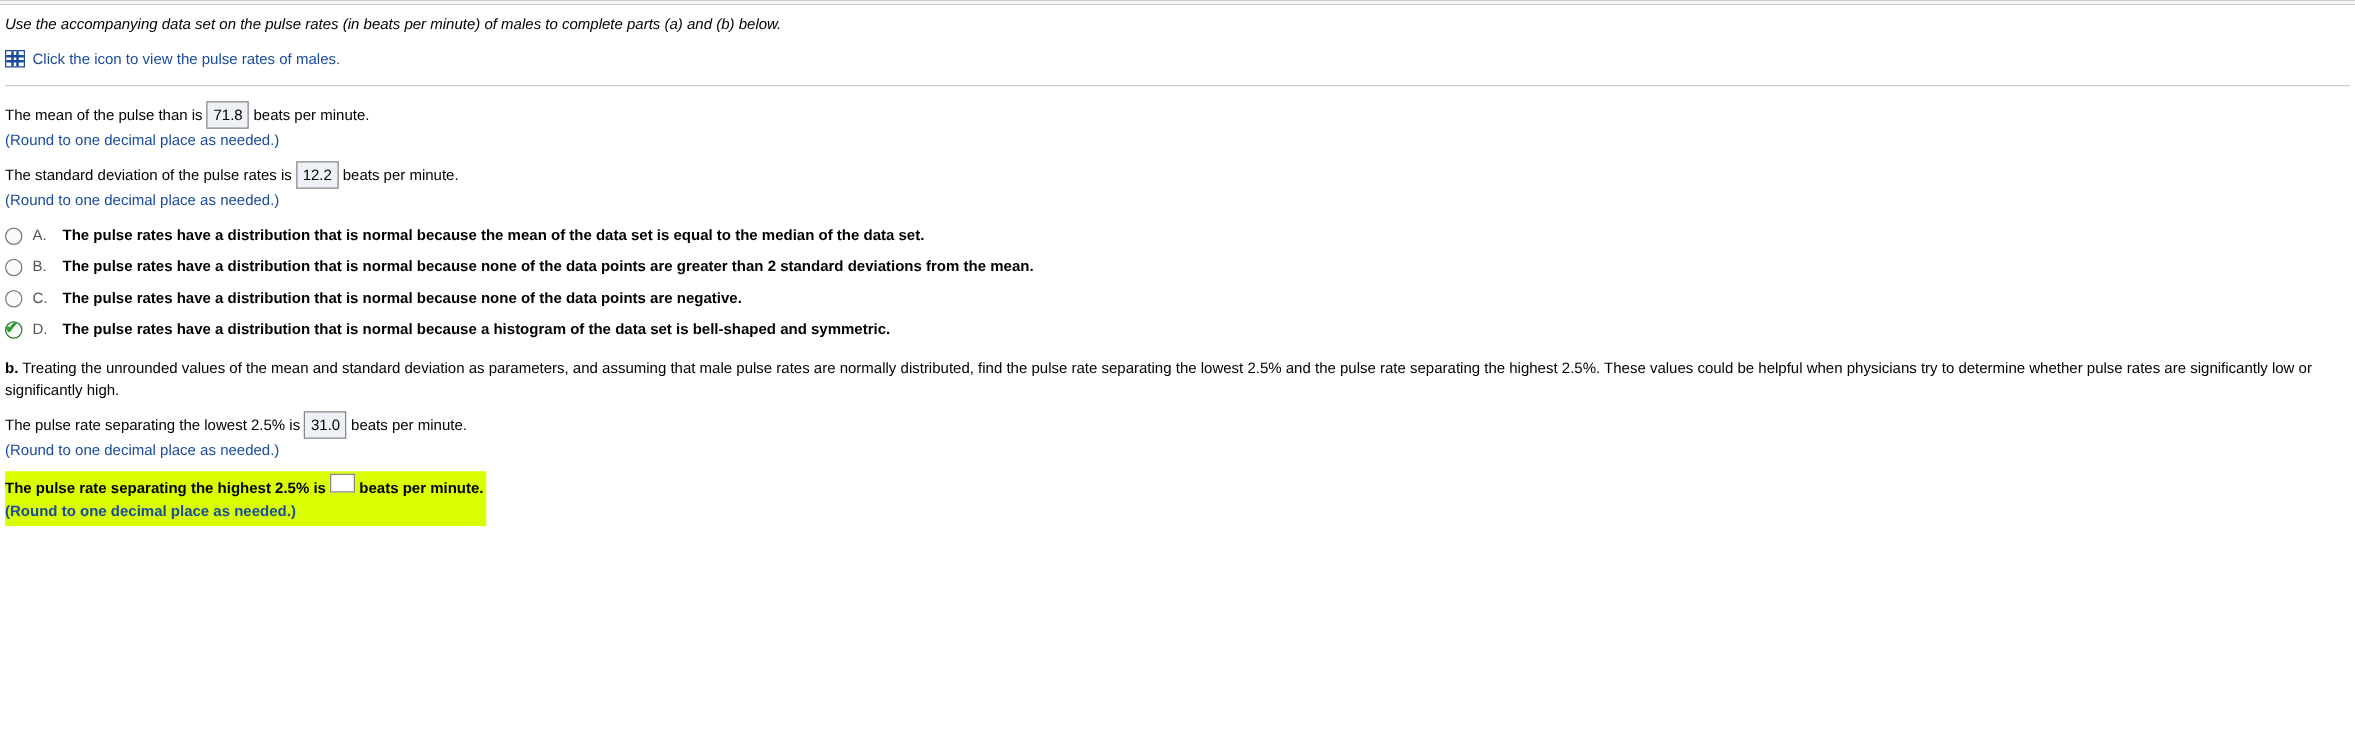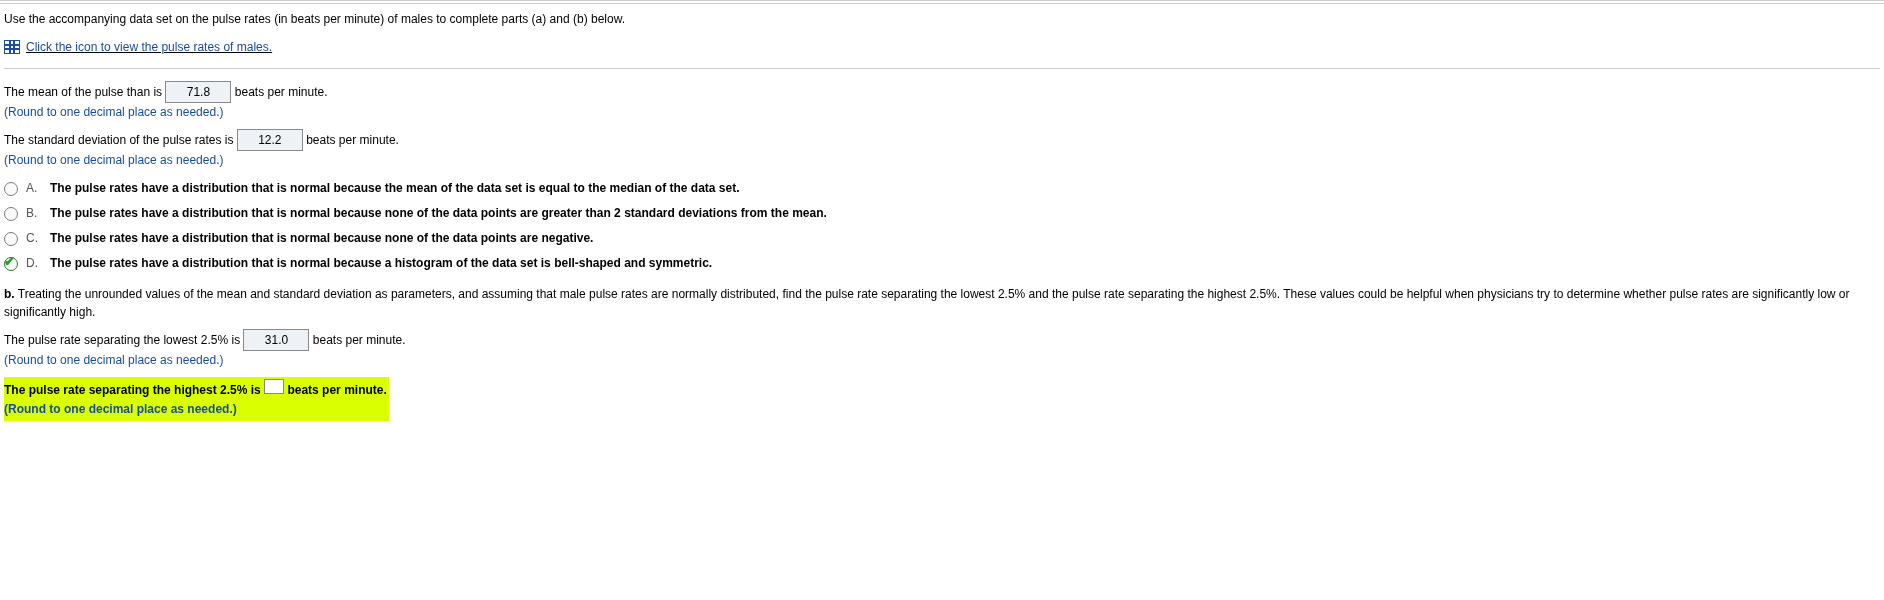--- a/index.html
+++ b/index.html
@@ -18,27 +18,27 @@
   }
   .content {
     padding: 0 4px;
   }
   .section-divider {
     border-bottom: 1px solid #ccc;
     margin: 12px 0;
   }
   .intro {
     margin: 8px 0;
+    font-style: italic;
   }
   .link-row {
     display: flex;
     align-items: center;
     gap: 6px;
     margin: 14px 0 14px 0;
-    text-decoration: underline;
   }
   .data-icon {
     width: 16px;
     height: 14px;
     border: 1.5px solid #1a4b9c;
     display: inline-block;
     position: relative;
     box-sizing: border-box;
   }
   .data-icon::before, .data-icon::after {
@@ -63,21 +63,21 @@
     margin: 8px 0;
     line-height: 1.5;
   }
   .hint {
     color: #1a4b9c;
   }
   .input-box {
     display: inline-block;
     border: 1px solid #888;
     background: #eef2f6;
-    padding: 1px 20px;
+    padding: 1px 4px;
     min-width: 24px;
     text-align: center;
     vertical-align: baseline;
   }
   .input-box.empty {
     background: #fff;
     min-width: 14px;
     height: 13px;
     padding: 0 2px;
   }

